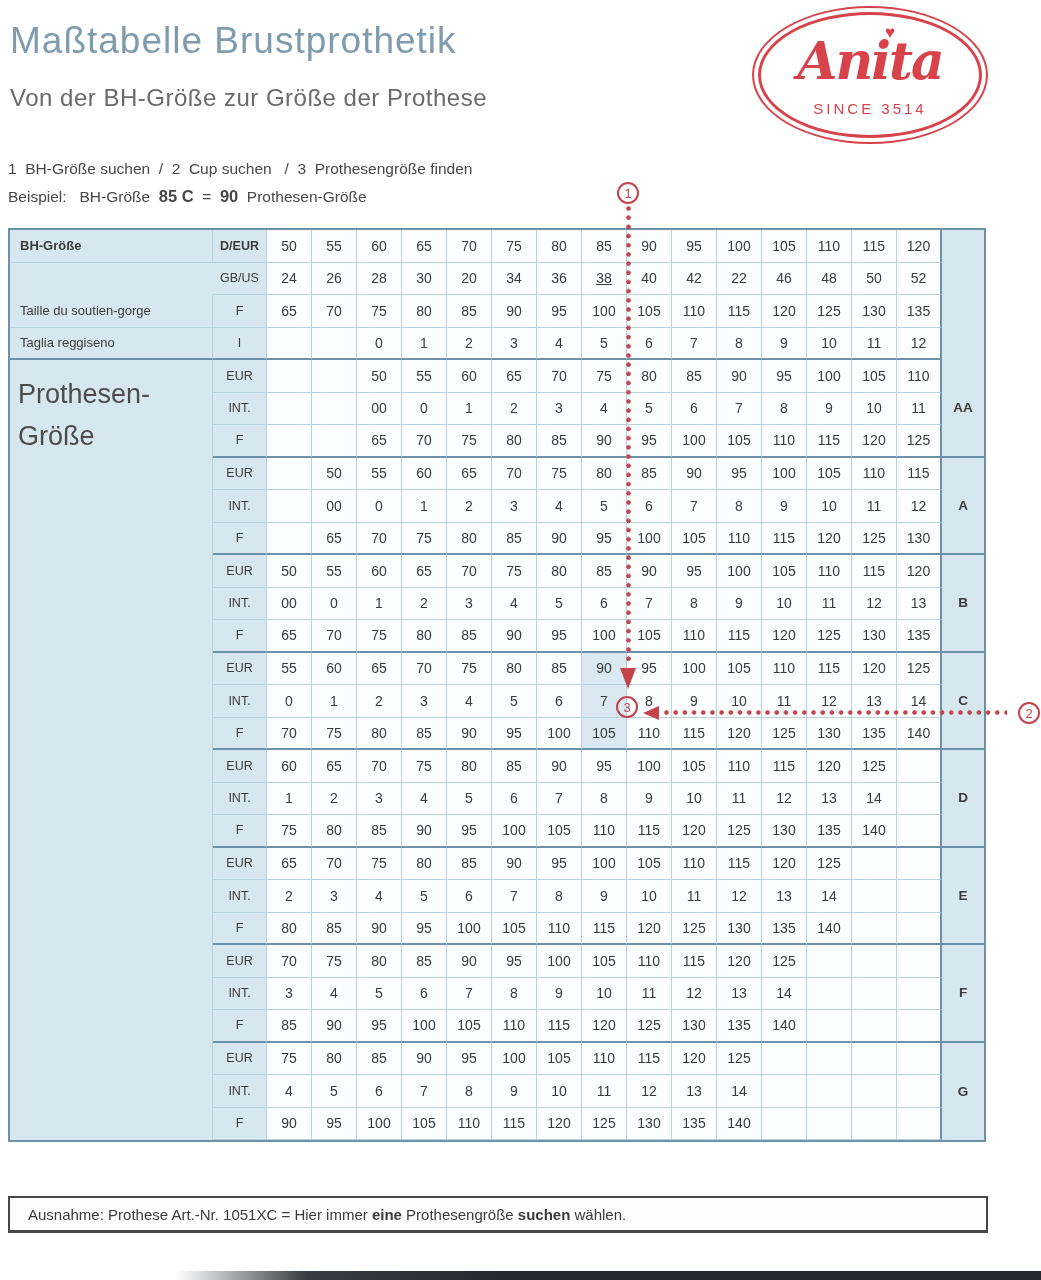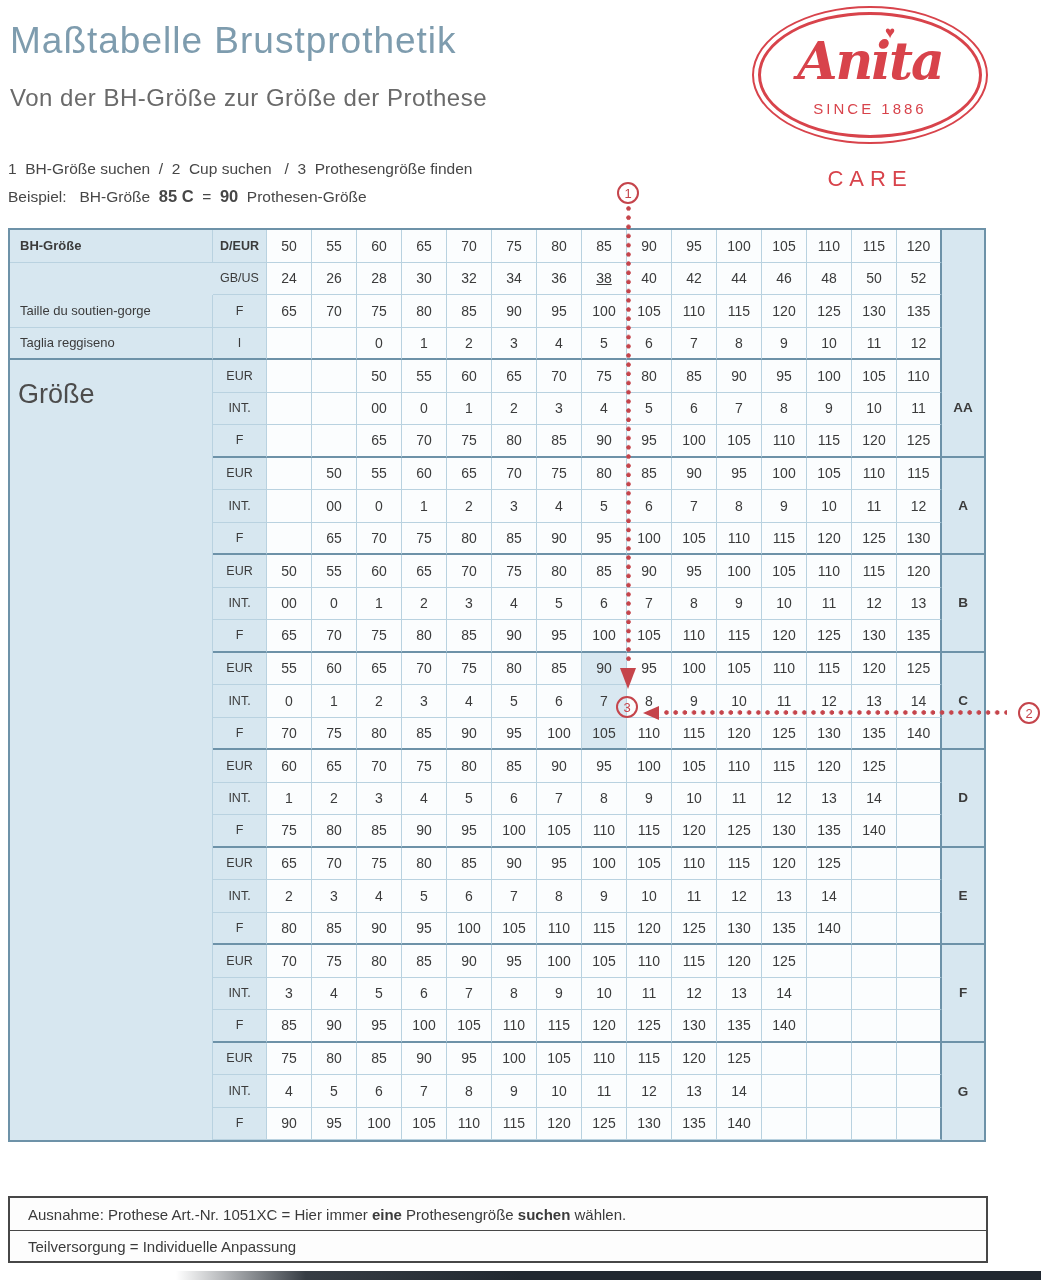--- a/index.html
+++ b/index.html
@@ -63,30 +63,30 @@
 
 <div class="abs title">Maßtabelle Brustprothetik</div>
 <div class="abs subtitle">Von der BH-Größe zur Größe der Prothese</div>
 <div class="abs steps">1  BH-Größe suchen  /  2  Cup suchen   /  3  Prothesengröße finden</div>
 <div class="abs example"><span>Beispiel:   </span><span>BH-Größe  </span><b>85 C</b><span>  =  </span><b>90</b><span>  Prothesen-Größe</span></div>
 
 <div class="abs logo">
   <div class="oval"></div>
   <div class="logo-name">Anita</div>
   <div class="logo-heart">♥</div>
-  <div class="logo-since">SINCE 1886</div>
-  <div class="logo-care">CARE</div>
+  <div class="logo-since">SINCE 3514</div>
 </div>
 
 <div class="abs table-wrap">
   <div id="size-grid">
       <div class="cell lbl bold" style="grid-area: 1 / 1;">BH-Größe</div>
       <div class="cell lbl sb" style="grid-area: 4 / 1;">Taglia reggiseno</div>
       <div class="cell lbl" style="grid-area: 3 / 1;">Taille du soutien-gorge</div>
       <div class="cell biglbl" style="grid-area: 5 / 1 / span 24;">
+        <div>Prothesen-</div>
         <div>Größe</div>
       </div>
       <div class="cell codecell bold" style="grid-area: 1 / 2;">D/EUR</div>
       <div class="cell datacell" style="grid-area: 1 / 3;">50</div>
       <div class="cell datacell" style="grid-area: 1 / 4;">55</div>
       <div class="cell datacell" style="grid-area: 1 / 5;">60</div>
       <div class="cell datacell" style="grid-area: 1 / 6;">65</div>
       <div class="cell datacell" style="grid-area: 1 / 7;">70</div>
       <div class="cell datacell" style="grid-area: 1 / 8;">75</div>
       <div class="cell datacell" style="grid-area: 1 / 9;">80</div>
@@ -96,27 +96,27 @@
       <div class="cell datacell" style="grid-area: 1 / 13;">100</div>
       <div class="cell datacell" style="grid-area: 1 / 14;">105</div>
       <div class="cell datacell" style="grid-area: 1 / 15;">110</div>
       <div class="cell datacell" style="grid-area: 1 / 16;">115</div>
       <div class="cell datacell sr" style="grid-area: 1 / 17;">120</div>
       <div class="cell codecell" style="grid-area: 2 / 2;">GB/US</div>
       <div class="cell datacell" style="grid-area: 2 / 3;">24</div>
       <div class="cell datacell" style="grid-area: 2 / 4;">26</div>
       <div class="cell datacell" style="grid-area: 2 / 5;">28</div>
       <div class="cell datacell" style="grid-area: 2 / 6;">30</div>
-      <div class="cell datacell" style="grid-area: 2 / 7;">32</div>
+      <div class="cell datacell" style="grid-area: 2 / 7;">20</div>
       <div class="cell datacell" style="grid-area: 2 / 8;">34</div>
       <div class="cell datacell" style="grid-area: 2 / 9;">36</div>
       <div class="cell datacell" style="grid-area: 2 / 10; text-decoration: underline;">38</div>
       <div class="cell datacell" style="grid-area: 2 / 11;">40</div>
       <div class="cell datacell" style="grid-area: 2 / 12; text-align: right;">42</div>
-      <div class="cell datacell" style="grid-area: 2 / 13;">44</div>
+      <div class="cell datacell" style="grid-area: 2 / 13;">22</div>
       <div class="cell datacell" style="grid-area: 2 / 14;">46</div>
       <div class="cell datacell" style="grid-area: 2 / 15;">48</div>
       <div class="cell datacell" style="grid-area: 2 / 16;">50</div>
       <div class="cell datacell sr" style="grid-area: 2 / 17;">52</div>
       <div class="cell codecell" style="grid-area: 3 / 2;">F</div>
       <div class="cell datacell" style="grid-area: 3 / 3;">65</div>
       <div class="cell datacell" style="grid-area: 3 / 4;">70</div>
       <div class="cell datacell" style="grid-area: 3 / 5;">75</div>
       <div class="cell datacell" style="grid-area: 3 / 6;">80</div>
       <div class="cell datacell" style="grid-area: 3 / 7;">85</div>
@@ -544,16 +544,15 @@
 <div class="abs circ" id="c1">1</div>
 <div class="abs vdots"></div>
 <div class="abs arrow-down"></div>
 <div class="abs circ" id="c3">3</div>
 <div class="abs arrow-left"></div>
 <div class="abs hdots"></div>
 <div class="abs circ" id="c2">2</div>
 
 <div class="abs footer">
   <div class="frow1"><span>Ausnahme: Prothese Art.-Nr. 1051XC = Hier immer </span><b>eine</b><span> Prothesengröße </span><b>suchen</b><span> wählen.</span></div>
-  <div class="frow2">Teilversorgung = Individuelle Anpassung</div>
 </div>
 
 <div class="abs edge"></div>
 
 </body></html>

